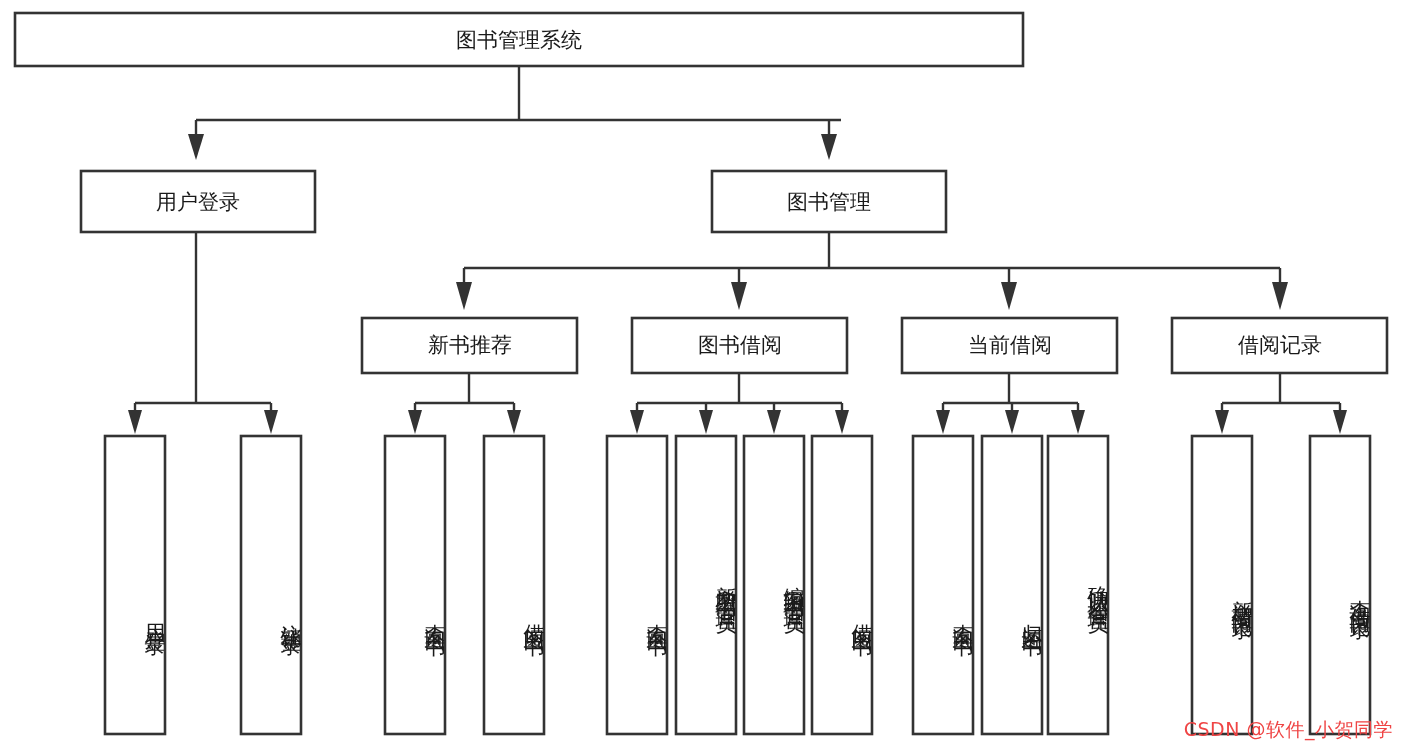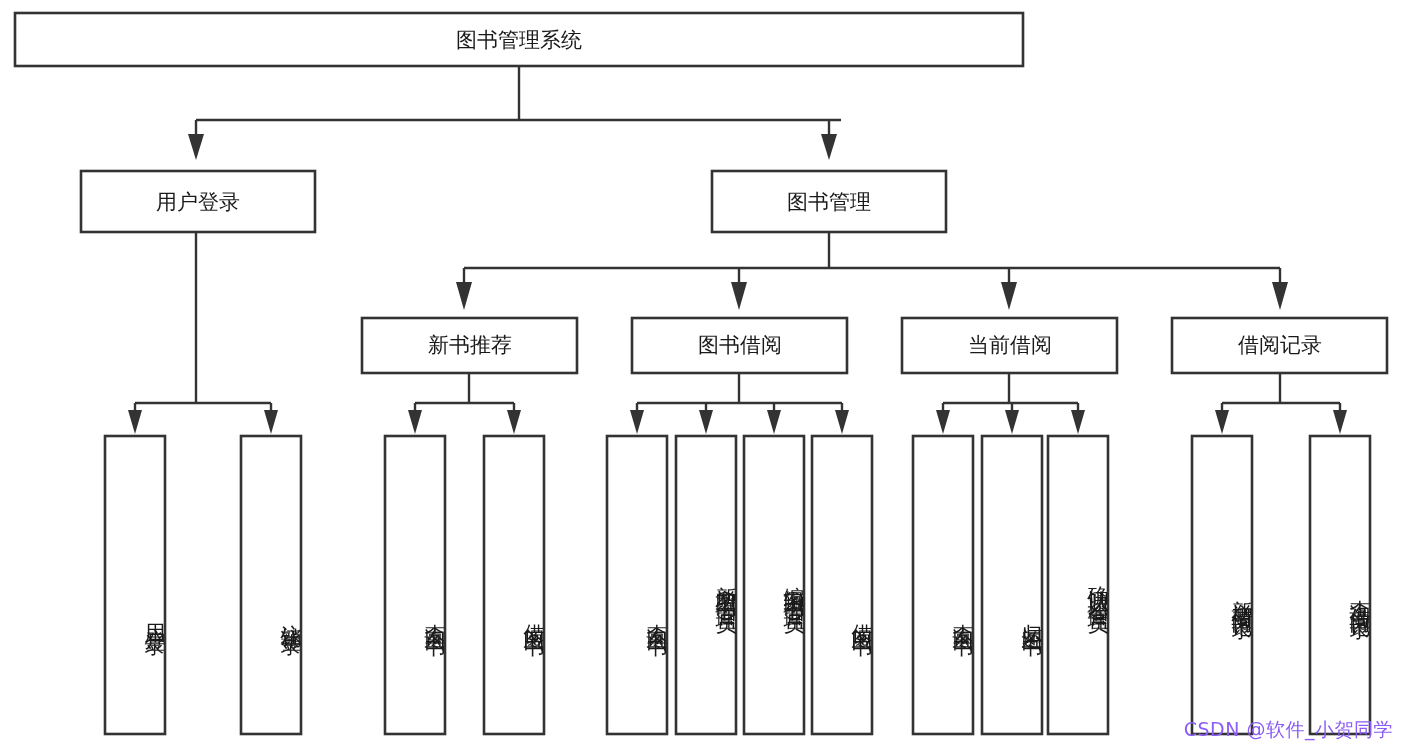--- a/index.html
+++ b/index.html
@@ -65,21 +65,21 @@
     letter-spacing: 4px;
     white-space: nowrap;
     pointer-events: none;
   }
   .watermark {
     position: absolute;
     right: 8px;
     bottom: 4px;
     font-family: "DejaVu Sans", "Liberation Sans", sans-serif;
     font-size: 19px;
-    color: #8b5cf6;
+    color: #ef4444;
     letter-spacing: 0.5px;
     white-space: nowrap;
   }
 </style>
 </head>
 <body>
 
 <div id="diagram-root">
 
   <svg id="tree-svg" viewBox="0 0 1405 747">

